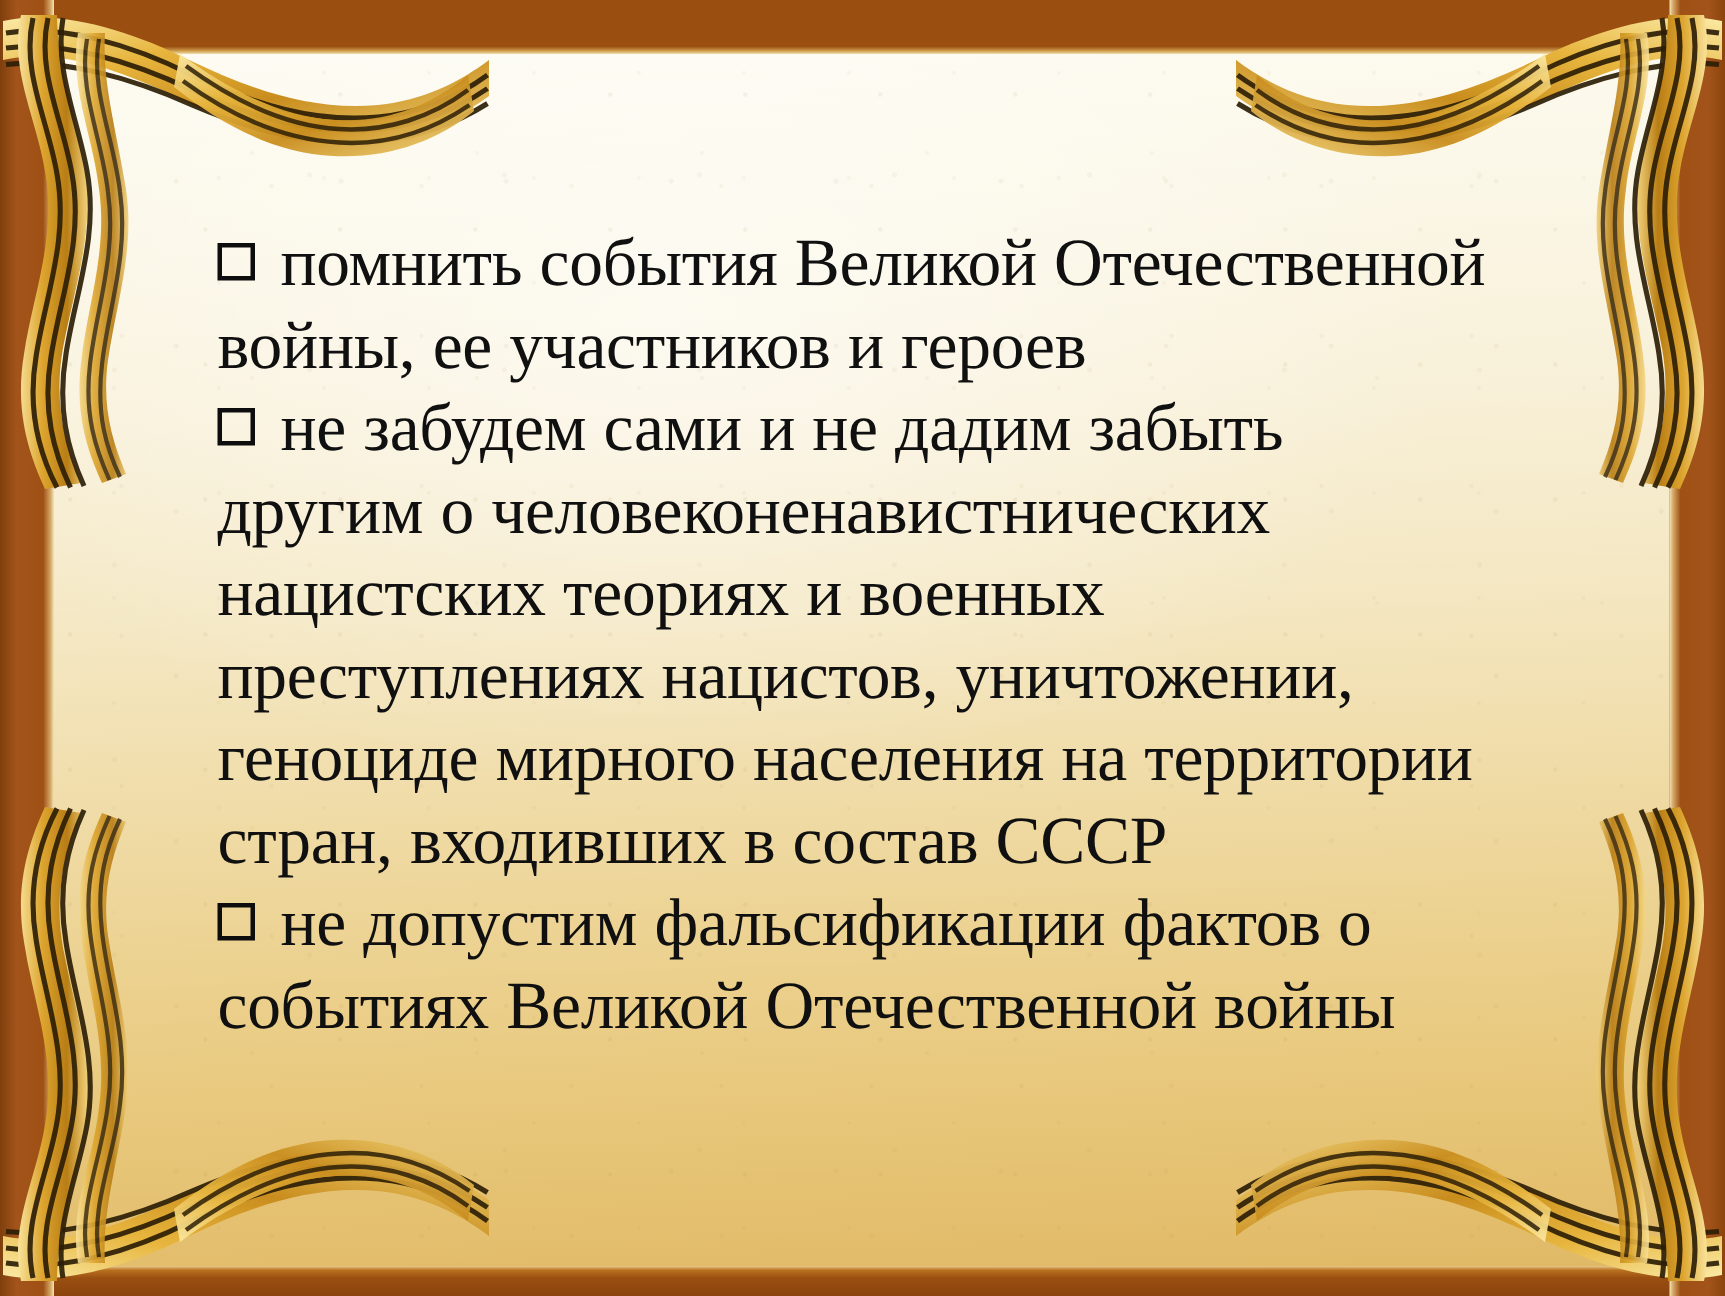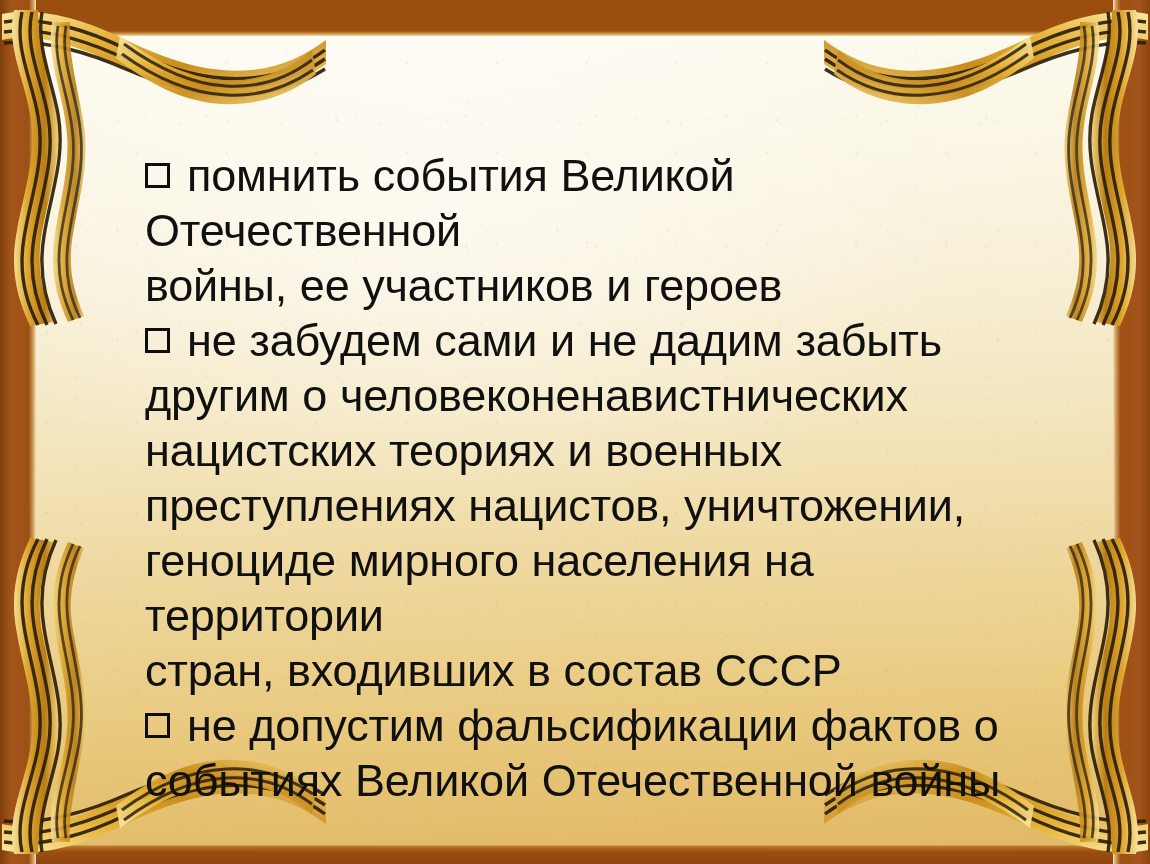--- a/index.html
+++ b/index.html
@@ -8,21 +8,21 @@
     padding: 0;
     background: #ffffff;
   }
 
   #slide {
     position: relative;
     width: 1150px;
     height: 864px;
     overflow: hidden;
     background: #8f4a10;
-    font-family: Liberation Sans, sans-serif;
+    font-family: Liberation Serif, serif;
   }
 
   
   .frame-top {
     position: absolute;
     left: 0; top: 0;
     width: 1150px; height: 36px;
     background: linear-gradient(180deg, #9a4f11 0%, #9a4f11 86%, #cf9a4a 94%, #f0dfae 100%);
   }
   .frame-bottom {

